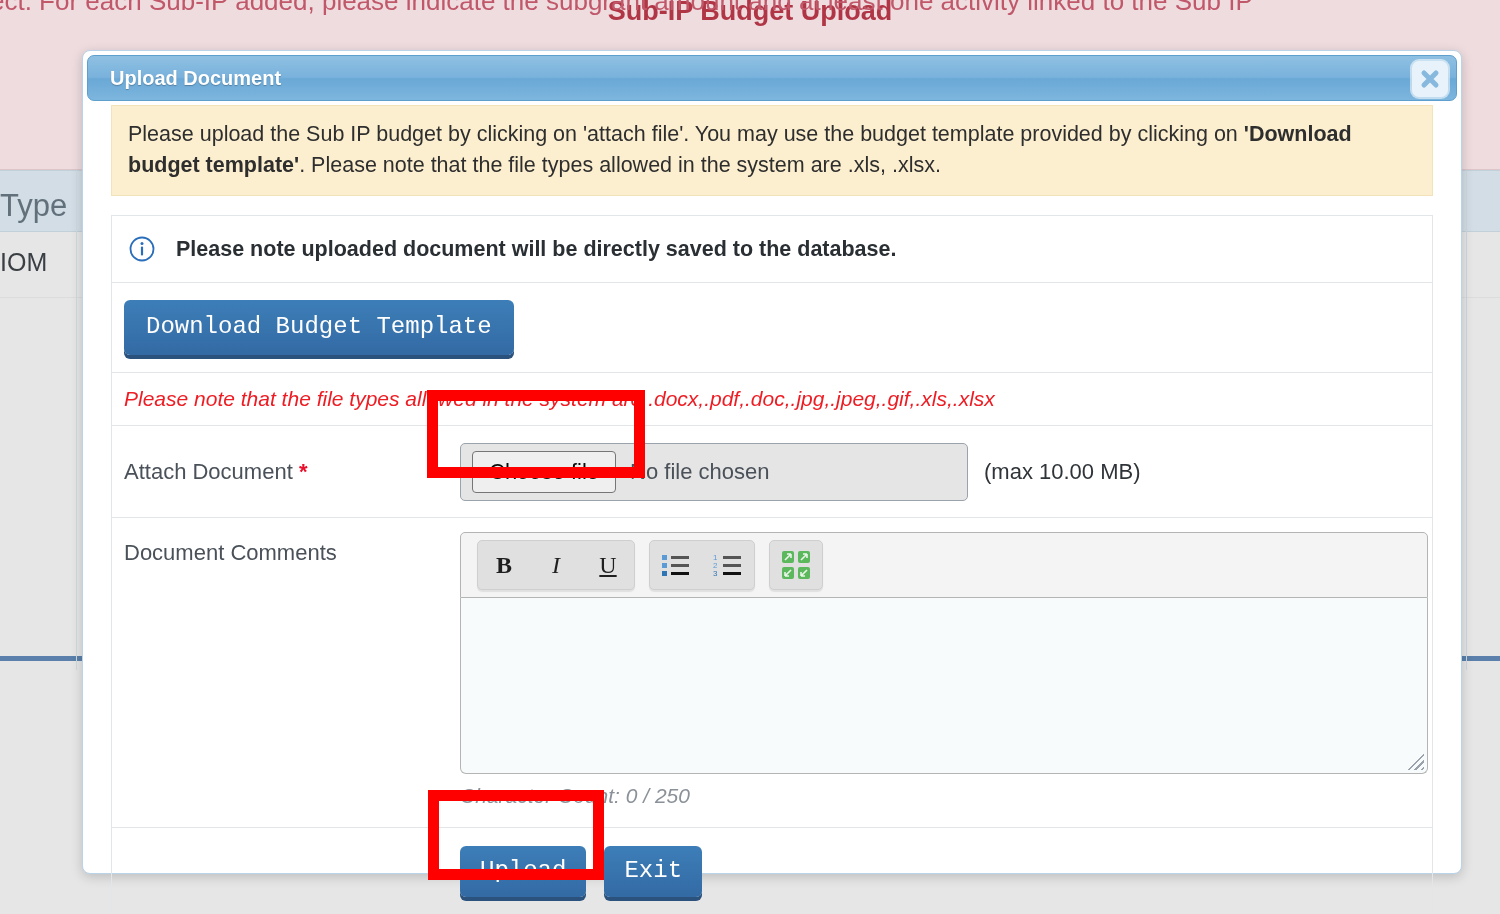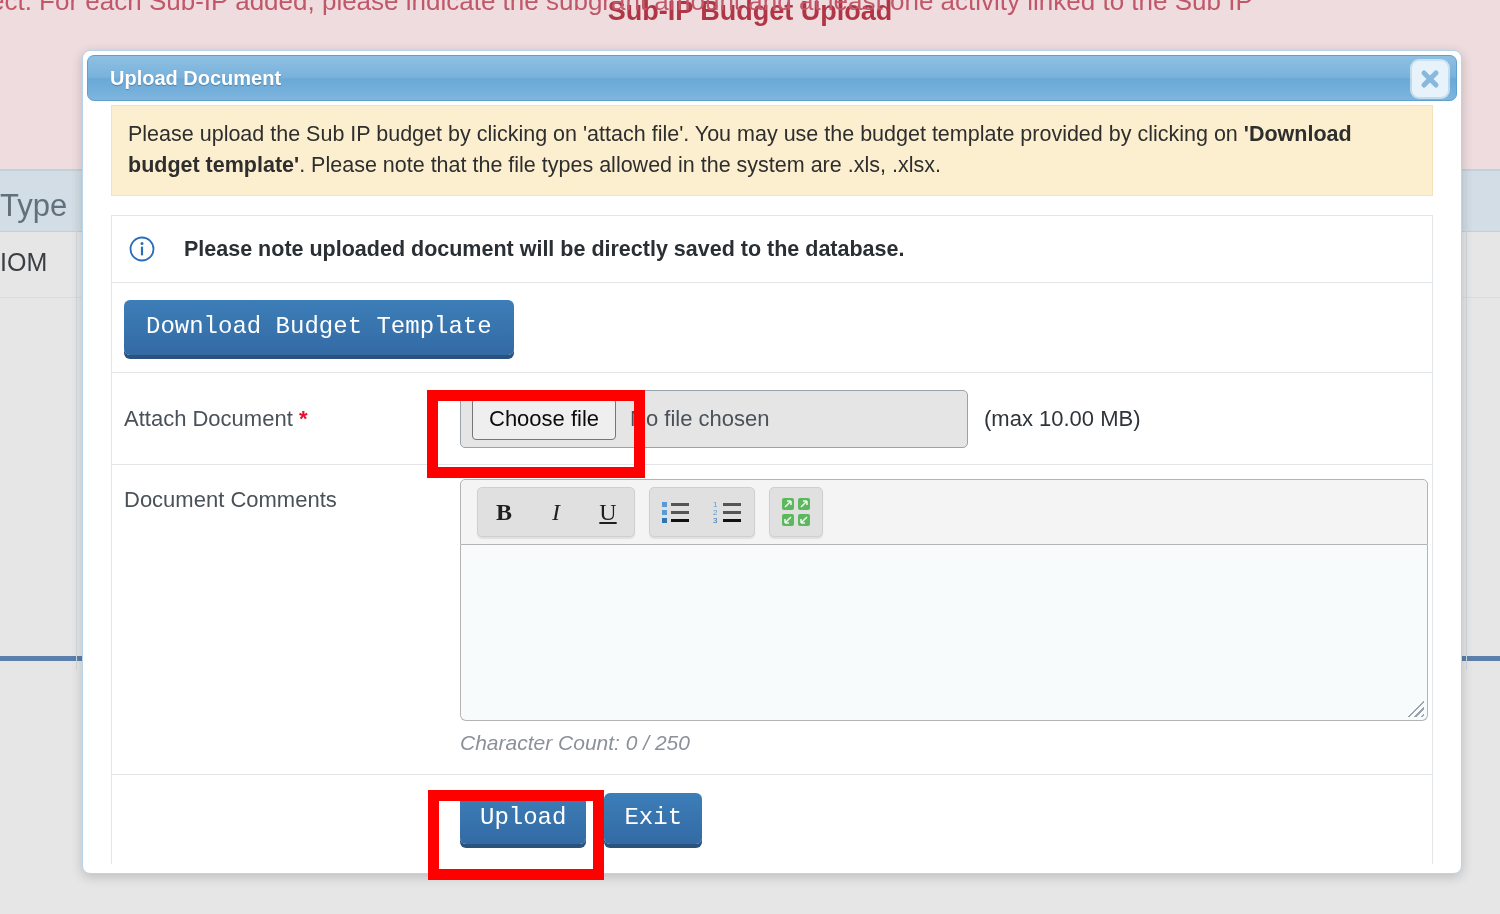--- a/index.html
+++ b/index.html
@@ -116,21 +116,21 @@
     border: 1px solid #e2e6e9;
     border-bottom: none;
   }
   .row {
     border-bottom: 1px solid #e2e6e9;
     position: relative;
   }
 
   .row-note {
     padding: 19px 0 19px 16px;
-    display: flex; align-items: center; gap: 28px;
+    display: flex; align-items: center; gap: 20px;
   }
   .info-icon { flex: 0 0 auto; display: block; }
   .row-note .txt { font-size: 21.5px; font-weight: bold; color: #2a2f34; }
 
   .row-dl { padding: 17px 0 17px 12px; }
   .btn {
     display: inline-block;
     font-size: 24px;
     color: #ffffff;
     border: none;
@@ -302,20 +302,21 @@
           <circle cx="14" cy="8.4" r="1.5" fill="#2a6ebb"></circle>
           <rect x="12.9" y="11.6" width="2.2" height="9" rx="1" fill="#2a6ebb"></rect>
         </svg>
         <span class="txt">Please note uploaded document will be directly saved to the database.</span>
       </div>
 
       <div class="row row-dl">
         <button class="btn">Download Budget Template</button>
       </div>
 
+      <div class="row row-filetypes">Please note that the file types allowed in the system are .docx,.pdf,.doc,.jpg,.jpeg,.gif,.xls,.xlsx</div>
 
       <div class="row row-attach">
         <div class="cell-label">
           <span>Attach Document</span>
           <span class="req">*</span>
         </div>
         <div class="cell-field">
           <div class="file-input">
             <span class="choose-file">Choose file</span>
             <span class="no-file">No file chosen</span>

